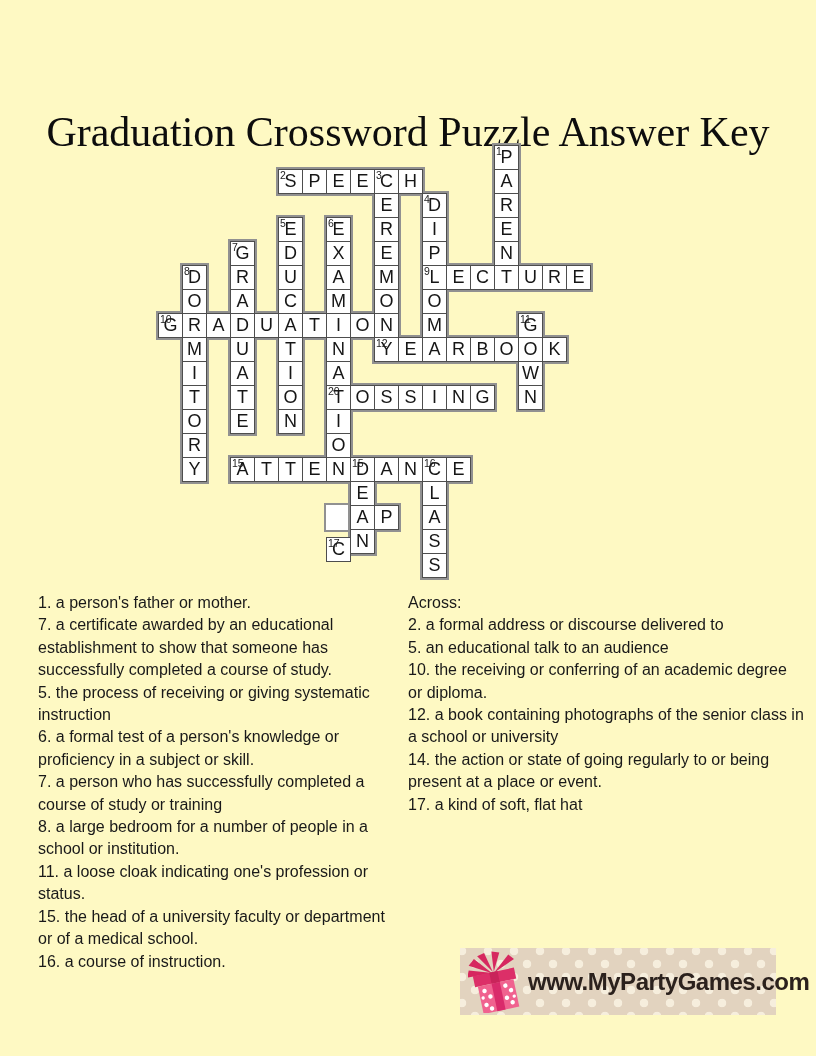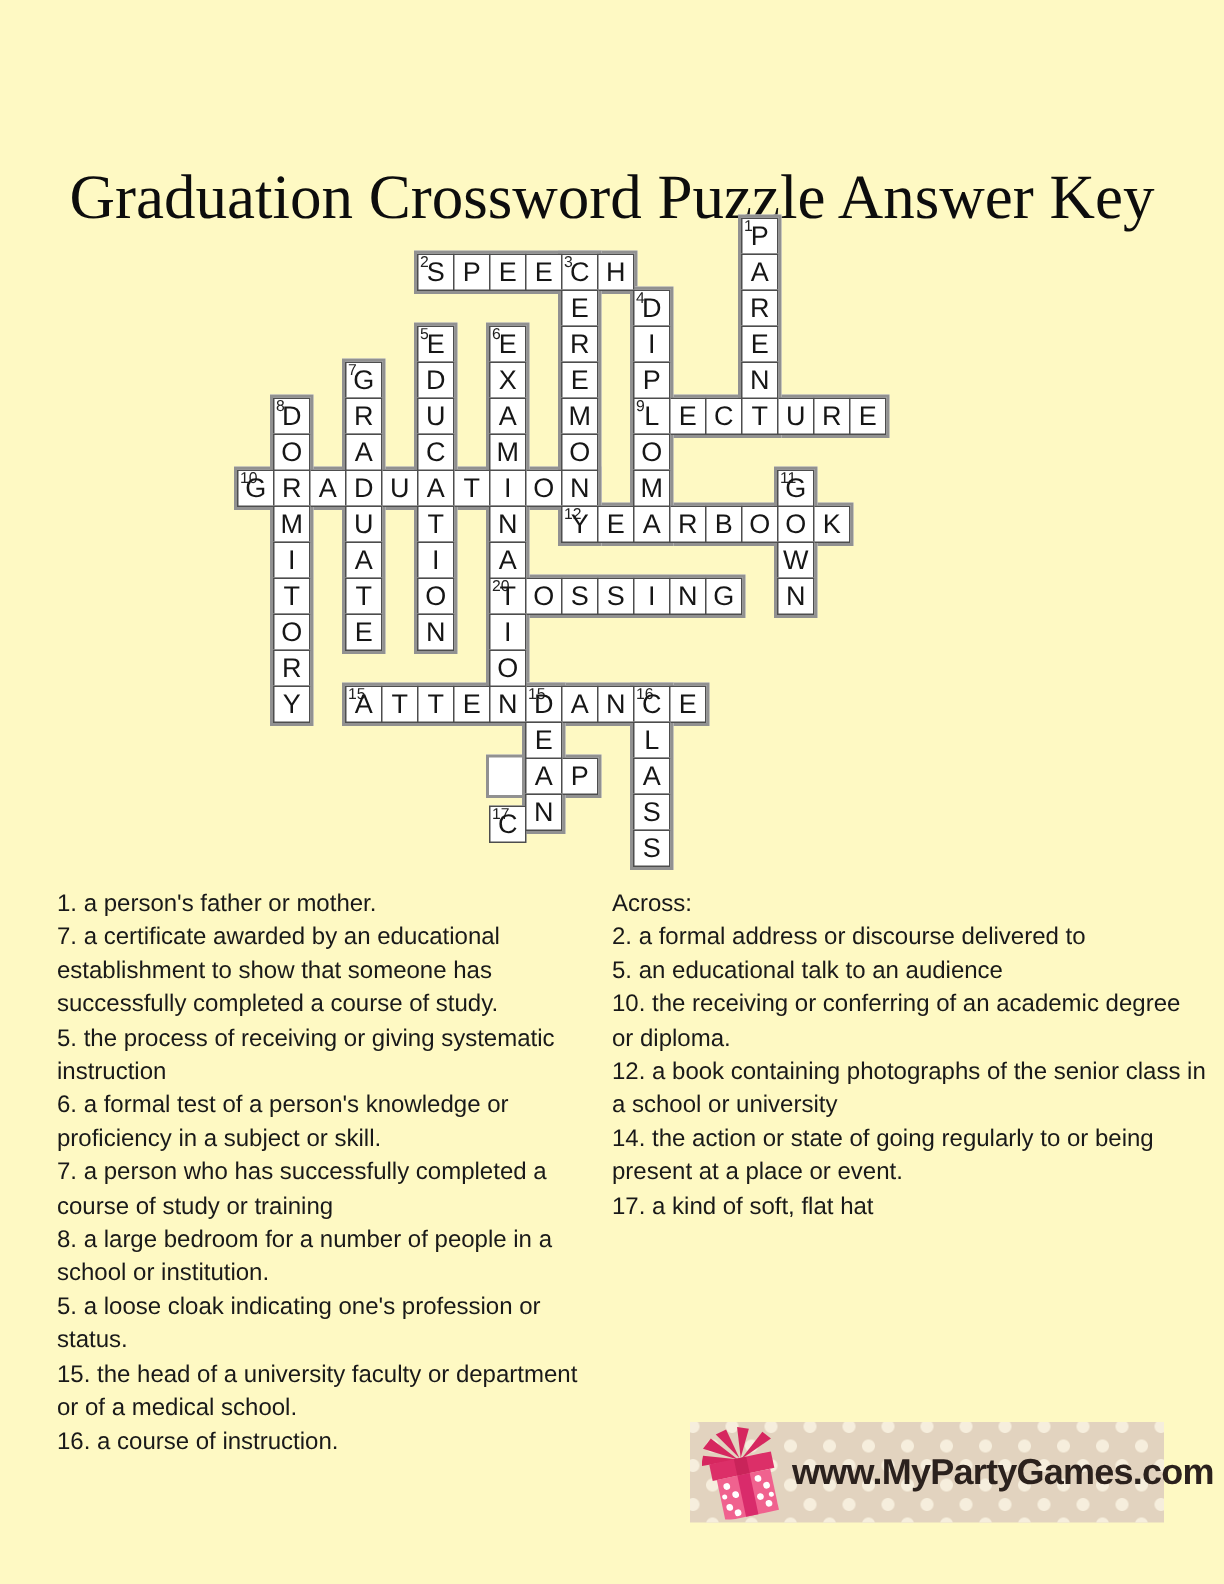--- a/index.html
+++ b/index.html
@@ -395,21 +395,21 @@
     </div>
 
   <div class="clues clues-down">
     <div id="down-list">
         <div class="clue">1. a person's father or mother.</div>
         <div class="clue">7. a certificate awarded by an educational establishment to show that someone has successfully completed a course of study.</div>
         <div class="clue">5. the process of receiving or giving systematic instruction</div>
         <div class="clue">6. a formal test of a person's knowledge or proficiency in a subject or skill.</div>
         <div class="clue">7. a person who has successfully completed a course of study or training</div>
         <div class="clue">8. a large bedroom for a number of people in a school or institution.</div>
-        <div class="clue">5. a loose cloak indicating one's profession or status.</div>
+        <div class="clue">11. a loose cloak indicating one's profession or status.</div>
         <div class="clue">15. the head of a university faculty or department or of a medical school.</div>
         <div class="clue">16. a course of instruction.</div>
       </div>
   </div>
 
   <div class="clues clues-across">
     <div class="clues-header">Across:</div>
     <div id="across-list">
         <div class="clue">2. a formal address or discourse delivered to</div>
         <div class="clue">5. an educational talk to an audience</div>

